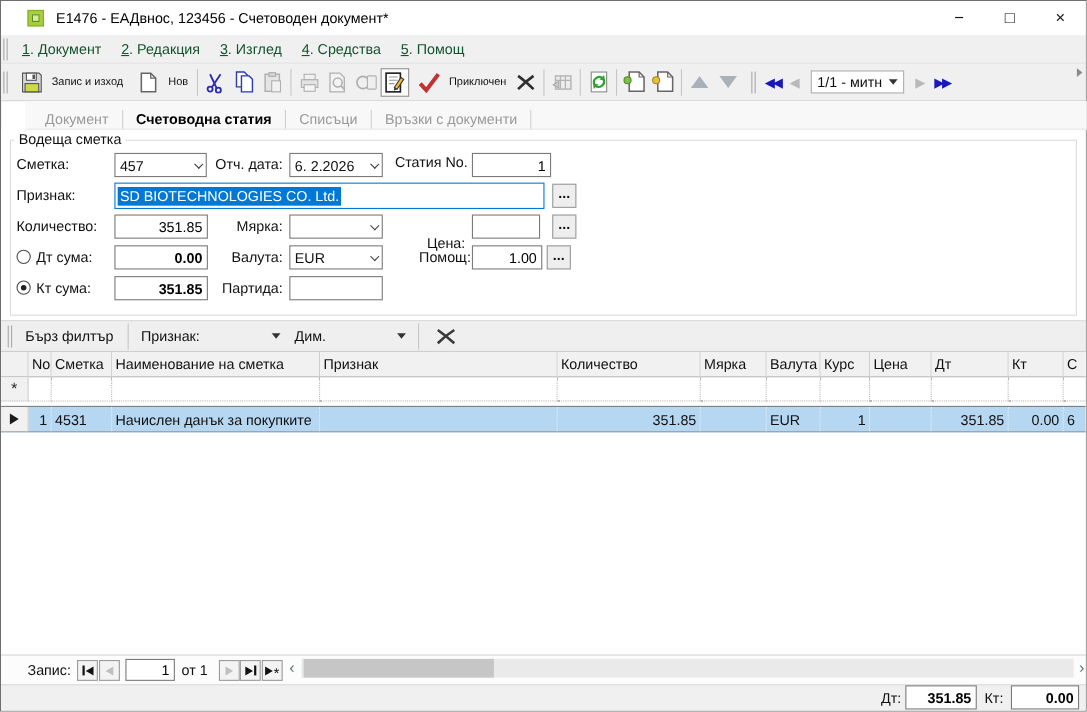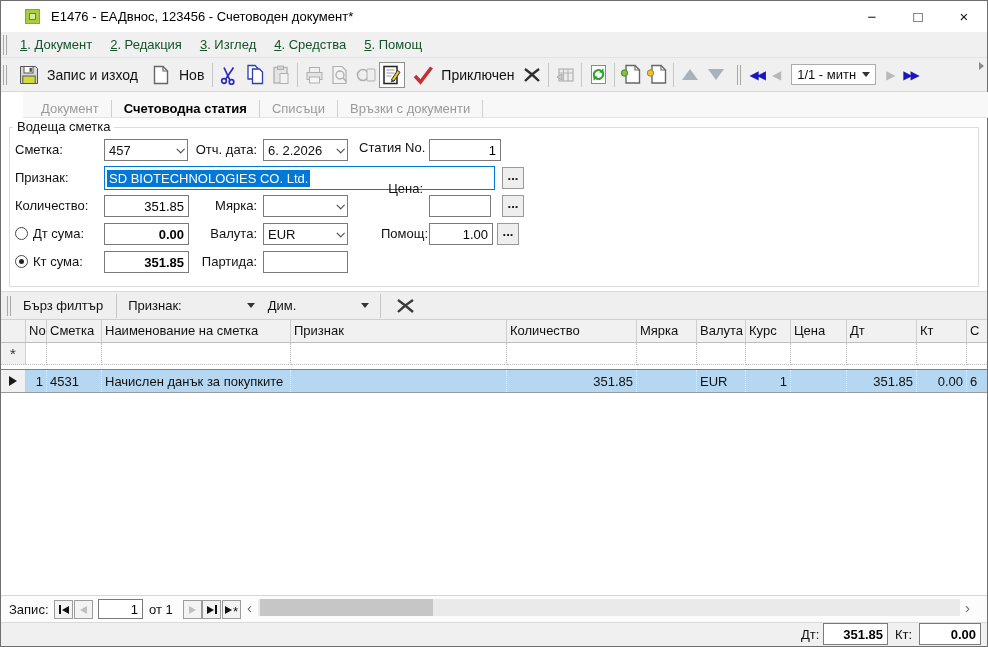--- a/index.html
+++ b/index.html
@@ -26,21 +26,21 @@
           margin:0 4px 0 2px; }
   .menu-item { padding:0 9px; height:22px; line-height:22px; color:#14532d; cursor:default; }
   .acc { text-decoration:underline; }
 
   
   .toolbar { position:absolute; left:0; top:57px; width:986px; height:34px; background:#f0f0f0;
              border-bottom:1px solid #d8d8d8; display:flex; align-items:center; }
   .tbtn { display:flex; align-items:center; gap:5px; height:28px; padding:0 5px; }
   .tico { display:flex; align-items:center; justify-content:center; width:26px; height:26px; }
   .tsep { width:1px; height:24px; background:#c6c6c6; margin:0 3px; }
-  .tlabel { font-size:14px; white-space:nowrap;text-align:right; }
+  .tlabel { font-size:10px; white-space:nowrap;text-align:right; }
   .pressed { background:#fbfbfb; border:1px solid #8f8f8f; }
   .dim { opacity:.85; }
   .tri-up { width:0; height:0; border-left:8px solid transparent; border-right:8px solid transparent;
             border-bottom:11px solid #a9b2ba; }
   .tri-down { width:0; height:0; border-left:8px solid transparent; border-right:8px solid transparent;
               border-top:11px solid #a9b2ba; }
   .navarrow { font-size:12px; color:#1717bd; letter-spacing:-2px; padding:0 4px; }
   .navarrow.single { color:#b9b9b9; letter-spacing:0; }
   .navbox { background:#fff; border:1px solid #ababab; height:21px; display:flex; align-items:center;
             padding:0 5px; gap:6px; margin:0 6px; }
@@ -109,21 +109,21 @@
            border-bottom:1px solid #9a9a9a; }
   .gdata .gc { border-right:1px dotted #e2eff9; }
   .gdata .gc0 { background:#f1f1f1; border-right:1px solid #cfcfcf; display:flex;
                 align-items:center; justify-content:center; }
   .row-marker { width:0; height:0; border-top:5px solid transparent; border-bottom:5px solid transparent;
                 border-left:8px solid #1a1a1a; }
 
   
   .navbar { position:absolute; left:0; top:594px; width:986px; height:27px; background:#fcfcfc;
             border-top:1px solid #d6d6d6; }
-  .navbar > * { position:absolute; top:4px; }
+  .navbar > * { position:absolute; top:4px;margin-left:16px; }
   .rn-btn { width:19px; height:19px; border:1px solid #9c9c9c; background:#f3f3f3; display:flex;
             align-items:center; justify-content:center; gap:1px; }
   .rtri-l { width:0; height:0; border-top:4.5px solid transparent; border-bottom:4.5px solid transparent;
             border-right:7px solid #111; }
   .rtri-r { width:0; height:0; border-top:4.5px solid transparent; border-bottom:4.5px solid transparent;
             border-left:7px solid #111; }
   .vbar { width:2px; height:9px; background:#111; }
   .disd .rtri-l { border-right-color:#bfbfbf; }
   .disd .rtri-r { border-left-color:#bfbfbf; }
   .star { font-size:13px; line-height:9px; margin-top:4px; }
@@ -358,21 +358,21 @@
     </div>
     <div class="dots" style="left:501px; top:49px;">...</div>
 
     <div class="lbl" style="left:14px; top:77px;">Количество:</div>
     <input class="inp num" style="left: 103px; top: 77px; width: 85px;" value="351.85">
     <div class="lbl rlbl" style="left:190px; top:77px; width:66px;">Мярка:</div>
     <div class="cmb" style="left:262px; top:77px; width:85px;">
       <span></span>
         <span class="chev"></span>
     </div>
-    <div class="lbl rlbl" style="left:380px; top:60px; width:42px;">Цена:</div>
+    <div class="lbl rlbl" style="left:380px; top:92px; width:42px;">Цена:</div>
     <input class="inp num" style="left: 428px; top: 77px; width: 62px;" value="">
     <div class="dots" style="left:501px; top:77px;">...</div>
 
     <div class="radio" style="left:14px; top:109px;"></div>
     <div class="lbl" style="left:32px; top:105px;">Дт сума:</div>
     <input class="inp num bold" style="left: 103px; top: 105px; width: 85px;" value="0.00">
     <div class="lbl rlbl" style="left:190px; top:105px; width:66px;">Валута:</div>
     <div class="cmb" style="left:262px; top:105px; width:85px;">
       <span>EUR</span>
         <span class="chev"></span>

